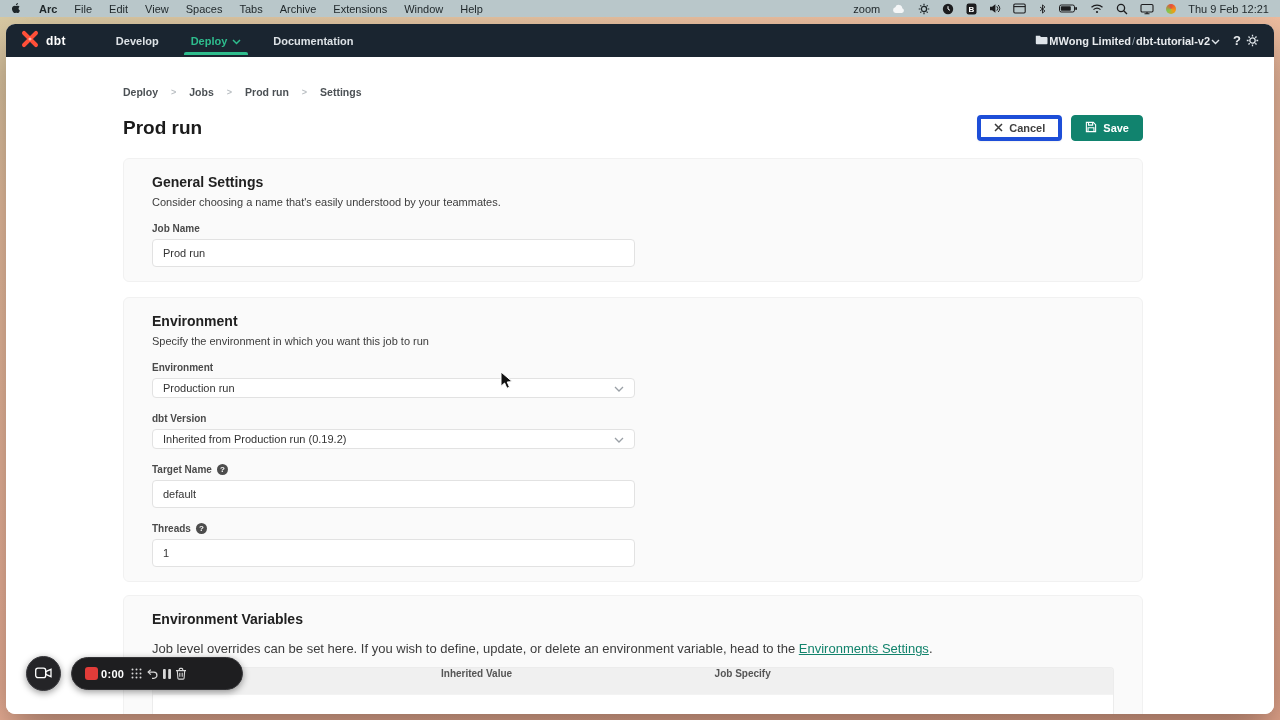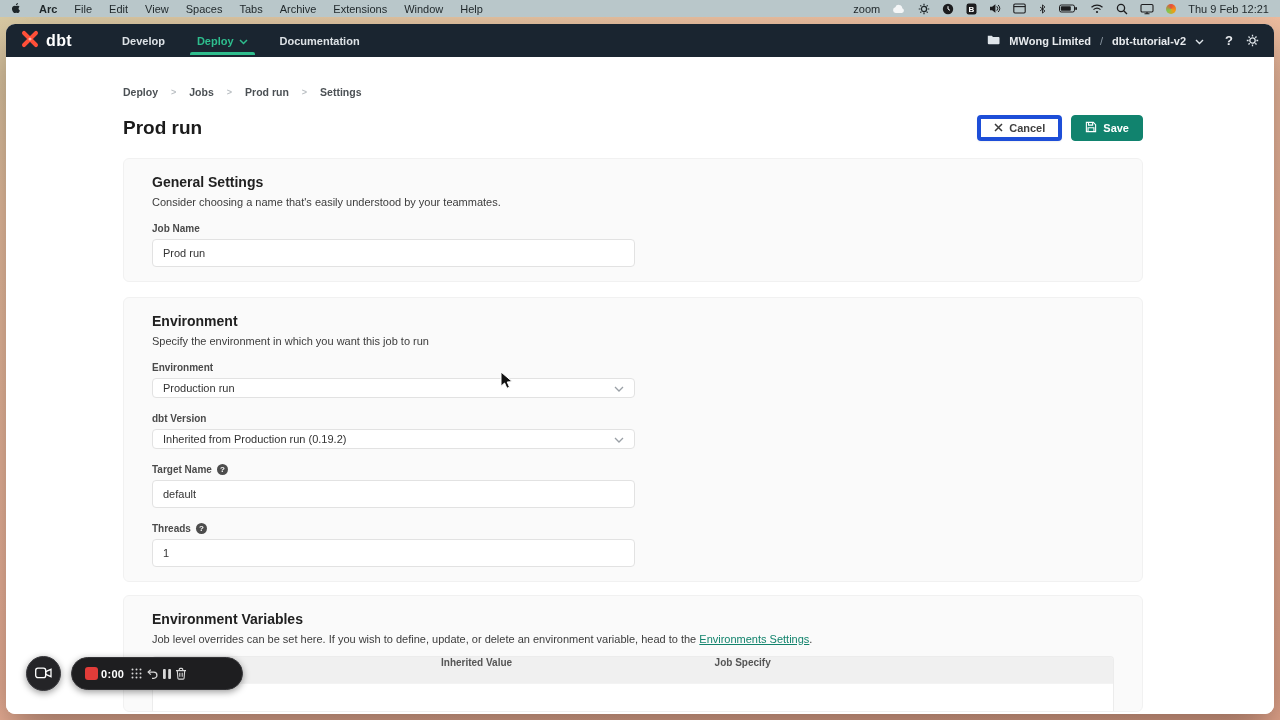--- a/index.html
+++ b/index.html
@@ -22,28 +22,28 @@
   .mb-clock { font-weight:500; white-space:nowrap; }
 
   
   .window { position:absolute; left:6px; top:24px; width:1268px; height:690px;
     background:#ffffff; border-radius:9px; overflow:hidden;
     box-shadow:0 18px 45px rgba(0,0,0,.38); display:flex; flex-direction:column; }
 
   
   .navbar { flex:0 0 33px; background:#1a2530; display:flex; align-items:center; padding:0 15px; }
   .logo { display:flex; align-items:center; gap:7px; margin-right:34px; cursor:pointer; }
-  .logo-text { color:#ffffff; font-weight:700; font-size:16px; letter-spacing:.4px; }
+  .logo-text { color:#ffffff; font-weight:700; font-size:12px; letter-spacing:.4px; }
   .nav-items { display:flex; height:28px; }
   .nav-item { display:flex; align-items:center; gap:5px; padding:0 16px; font-size:11px;
     font-weight:700; color:#dde2e6; position:relative; cursor:pointer; }
   .nav-item.active { color:#2ebd8d; }
   .nav-item.active::after { content:""; position:absolute; left:9px; right:9px; bottom:0;
     height:3px; background:#2ebd8d; border-radius:2px 2px 0 0; }
-  .nav-right { margin-left:auto; display:flex; align-items:center; gap:9px; color:#e8ebee;
+  .nav-right { margin-left:auto; display:flex; align-items:center; gap:1px; color:#e8ebee;
     font-size:11px; font-weight:700; }
   .nav-sep { color:#8b98a3; font-weight:400; }
   .nav-help { font-size:13px; font-weight:700; margin-left:12px; cursor:pointer; }
   .nav-gear { margin-left:4px; cursor:pointer; display:inline-flex; }
 
   
   .content { flex:1; background:#ffffff; overflow:hidden; }
   .container { width:1020px; margin-left:117px; }
 
   .breadcrumb { display:flex; align-items:center; gap:13px; padding-top:29px;
@@ -73,21 +73,21 @@
   .help-dot { width:11px; height:11px; border-radius:50%; background:#4d4d4d; color:#fff;
     font-size:8px; font-weight:700; display:inline-flex; align-items:center;
     justify-content:center; cursor:pointer; }
   .finput { width:483px; height:28px; background:#fff; border:1px solid #e2e2e2;
     border-radius:4px; padding:0 10px; font-size:11px; color:#333;
     font-family:"Liberation Sans",sans-serif; outline:none; }
   .fselect { width:483px; height:20px; background:#fff; border:1px solid #e2e2e2;
     border-radius:4px; padding:0 10px; font-size:11px; color:#333; display:flex;
     align-items:center; justify-content:space-between; cursor:pointer; }
 
-  .ev-desc { font-size:11px; color:#3c3c3c; margin-top:6px; }
+  .ev-desc { font-size:13px; color:#3c3c3c; margin-top:14px; }
   .ev-link { color:#12836c; text-decoration:underline; cursor:pointer; }
   .ev-table { margin-top:11px; border:1px solid #ececec; border-bottom:none;
     border-radius:4px 4px 0 0; overflow:hidden; }
   .ev-head { display:flex; background:#f0f0f0; height:26px; align-items:flex-start;
     font-size:10px; font-weight:700; color:#555; }
   .ev-c1 { width:30%; padding-left:12px; }
   .ev-c2 { width:28.5%; }
   .ev-c3 { flex:1; }
   .ev-row { height:28px; background:#fff; border-top:1px solid #f3f3f3; }
 

